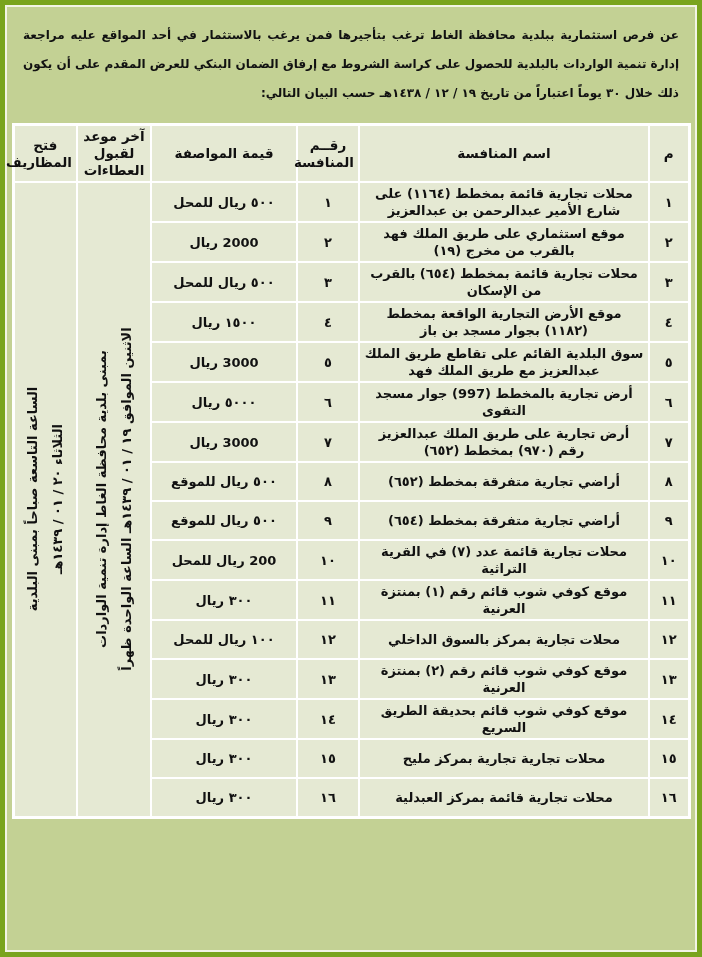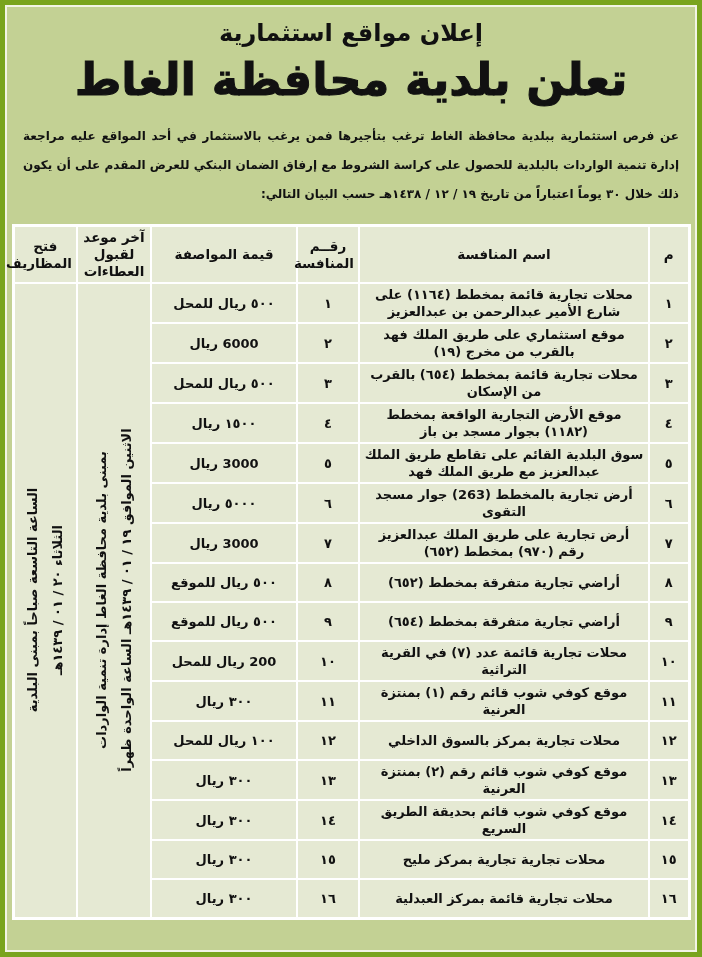--- a/index.html
+++ b/index.html
@@ -85,22 +85,20 @@
     text-align:center;
     font-size:13px;
     font-weight:bold;
     line-height:20px;
   }
 </style>
 </head>
 <body>
 
 <div class="page">
-  <div class="title1">إعلان مواقع استثمارية</div>
-  <div class="title2">تعلن بلدية محافظة الغاط</div>
   <p class="intro">عن فرص استثمارية ببلدية محافظة الغاط ترغب بتأجيرها فمن يرغب بالاستثمار في أحد المواقع عليه مراجعة إدارة تنمية الواردات بالبلدية للحصول على كراسة الشروط مع إرفاق الضمان البنكي للعرض المقدم على أن يكون ذلك خلال ٣٠ يوماً اعتباراً من تاريخ ١٩ / ١٢ / ١٤٣٨هـ حسب البيان التالي:</p>
 
   <table class="ad">
     <colgroup>
       <col style="width:40px">
       <col style="width:290px">
       <col style="width:62px">
       <col style="width:146px">
       <col style="width:74px">
       <col style="width:64px">
@@ -132,21 +130,21 @@
           <div class="vtext">
             <div>الثلاثاء ٢٠ / ٠١ / ١٤٣٩هـ</div>
             <div>الساعة التاسعة صباحاً بمبنى البلدية</div>
           </div>
         </td>
       </tr>
         <tr>
         <td>٢</td>
         <td>موقع استثماري على طريق الملك فهد بالقرب من مخرج (١٩)</td>
         <td>٢</td>
-        <td>6000 ريال</td>
+        <td>2000 ريال</td>
 
       </tr>
         <tr>
         <td>٣</td>
         <td>محلات تجارية قائمة بمخطط (٦٥٤) بالقرب من الإسكان</td>
         <td>٣</td>
         <td>٥٠٠ ريال للمحل</td>
 
       </tr>
         <tr>
@@ -158,21 +156,21 @@
       </tr>
         <tr>
         <td>٥</td>
         <td>سوق البلدية القائم على تقاطع طريق الملك عبدالعزيز مع طريق الملك فهد</td>
         <td>٥</td>
         <td>3000 ريال</td>
 
       </tr>
         <tr>
         <td>٦</td>
-        <td>أرض تجارية بالمخطط (263) جوار مسجد التقوى</td>
+        <td>أرض تجارية بالمخطط (997) جوار مسجد التقوى</td>
         <td>٦</td>
         <td>٥٠٠٠ ريال</td>
 
       </tr>
         <tr>
         <td>٧</td>
         <td>أرض تجارية على طريق الملك عبدالعزيز رقم (٩٧٠) بمخطط (٦٥٢)</td>
         <td>٧</td>
         <td>3000 ريال</td>
 

